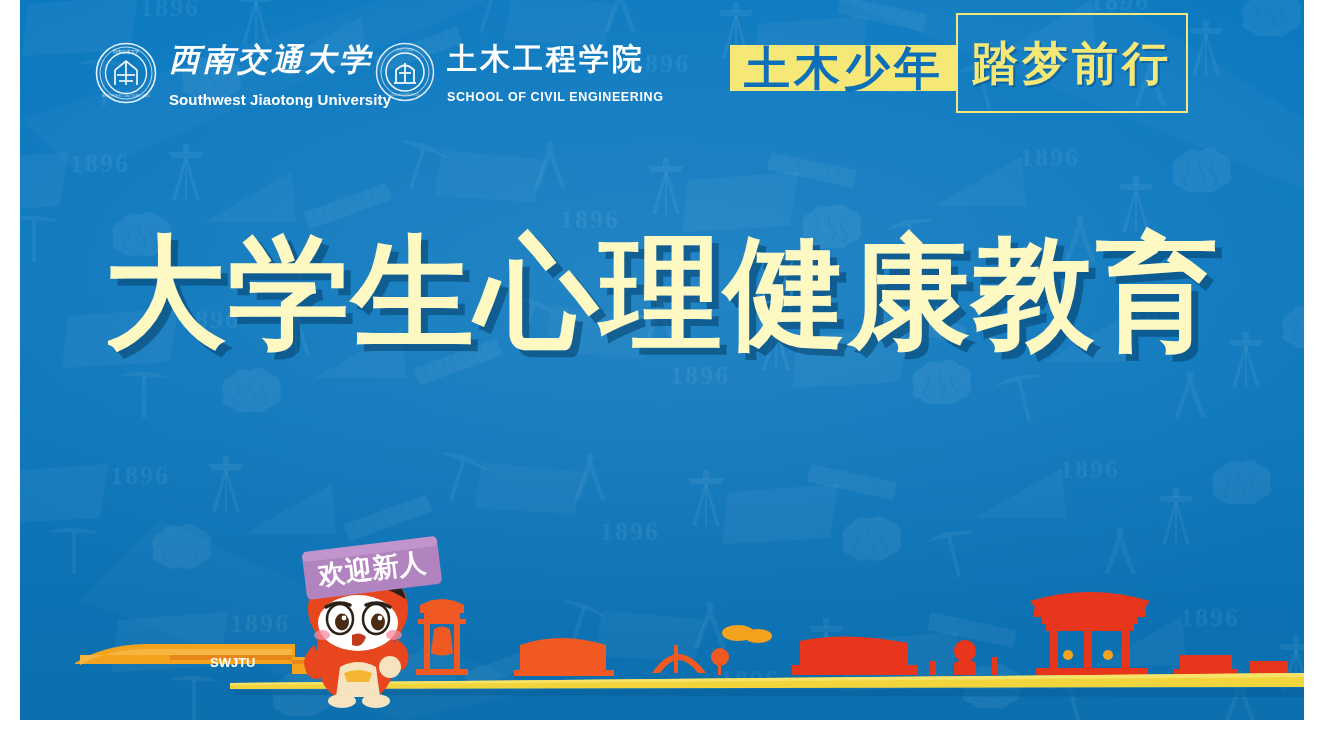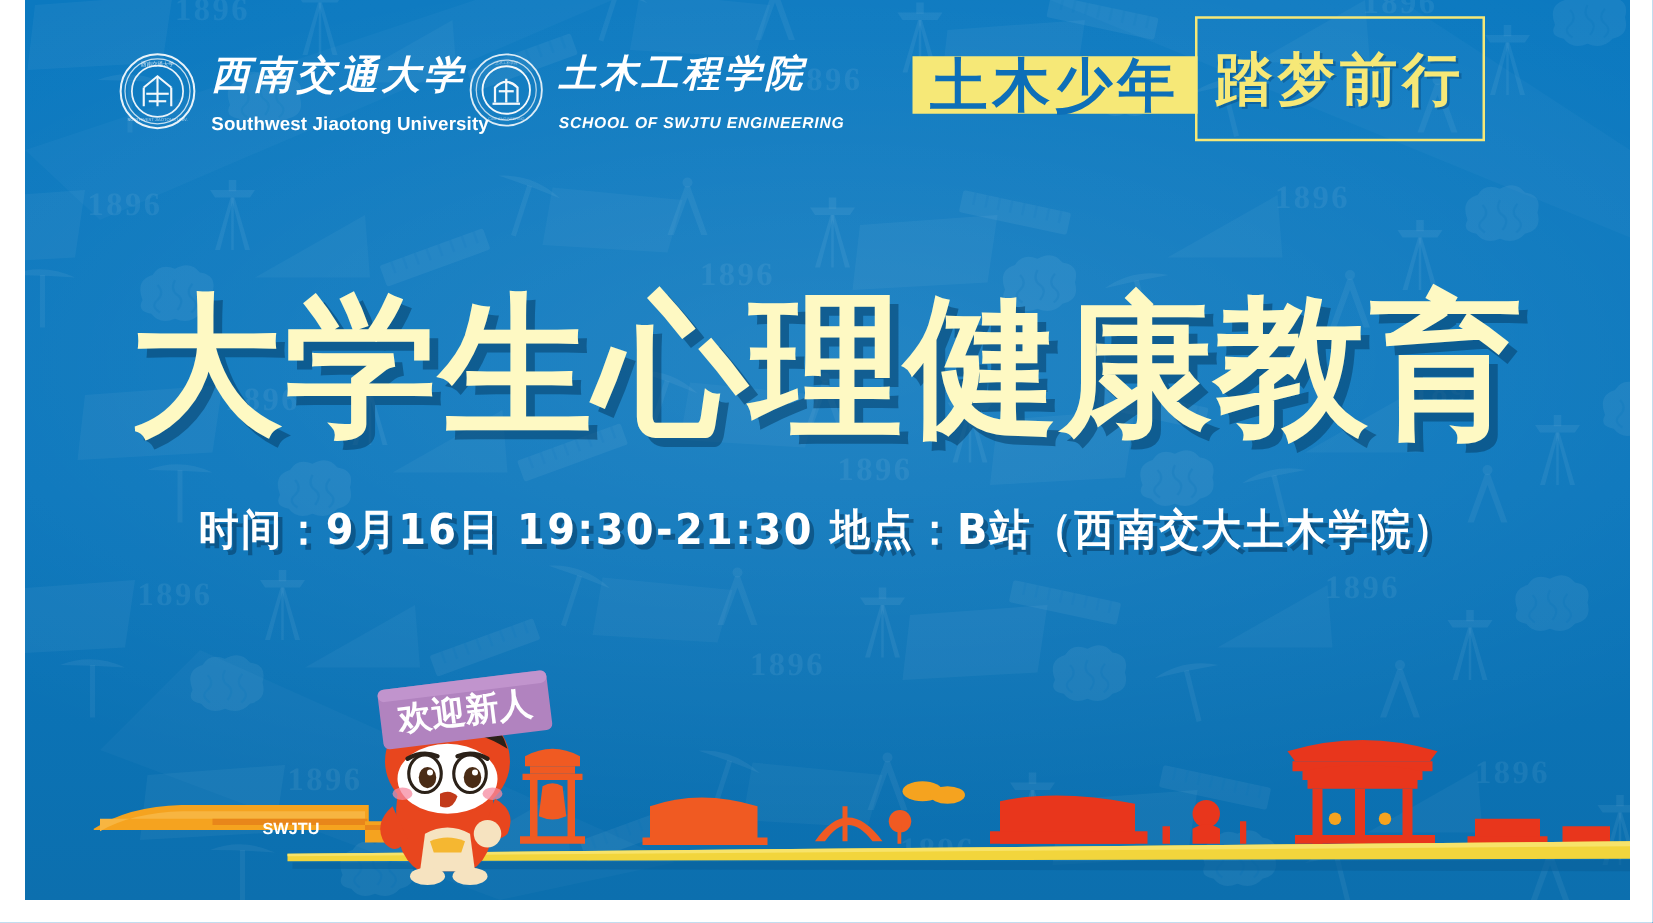--- a/index.html
+++ b/index.html
@@ -17,21 +17,21 @@
   }
 
   
   .wm{position:absolute;inset:0;opacity:.5;}
   .wm svg{width:100%;height:100%;display:block;}
 
   
   #header{position:absolute;left:0;top:0;width:100%;height:130px;}
   .logo-group{position:absolute;display:flex;align-items:center;gap:12px;}
   #logo-swjtu{left:75px;top:42px;}
-  #logo-civil{left:355px;top:42px;font-style:italic;}
+  #logo-civil{left:355px;top:42px;}
   .seal{flex:0 0 auto;}
   .logo-text{display:flex;flex-direction:column;justify-content:center;}
   .logo-cn{color:#fff;font-weight:bold;letter-spacing:1px;line-height:1;}
   .logo-en{color:#fff;line-height:1;margin-top:17px;}
   #swjtu-cn{font-size:31px;font-style:italic;font-family:"Liberation Serif","DejaVu Serif",serif;letter-spacing:3px;}
   #swjtu-en{font-size:15px;font-weight:bold;letter-spacing:.1px;}
   #civil-cn{font-size:30px;letter-spacing:3px;}
   #civil-en{font-size:12.5px;font-weight:bold;letter-spacing:.6px;}
 
   
@@ -219,32 +219,31 @@
             <path d="M19 41 L41 41"></path>
           </g>
           <g fill="#ffffff" opacity=".55" font-size="3" font-family="Liberation Sans, sans-serif" text-anchor="middle">
             <text x="30" y="9">土木工程学院</text>
             <text x="30" y="54">CIVIL ENGINEERING</text>
           </g>
         </svg>
       </span>
       <span class="logo-text">
         <span class="logo-cn" id="civil-cn">土木工程学院</span>
-        <span class="logo-en" id="civil-en">SCHOOL OF SWJTU ENGINEERING</span>
+        <span class="logo-en" id="civil-en">SCHOOL OF CIVIL ENGINEERING</span>
       </span>
     </div>
 
     <div id="slogan">
       <div id="slogan-solid">土木少年</div>
       <div id="slogan-outline">踏梦前行</div>
     </div>
   </div>
 
   <div id="title">大学生心理健康教育</div>
-  <div id="subtitle"><span>时间：9月16日  19:30-21:30    地点：B站（西南交大土木学院）</span></div>
 
   <div id="scene">
     <svg viewBox="0 0 1284 215" preserveAspectRatio="none" xmlns="http://www.w3.org/2000/svg">
 
       <g>
 
         <g>
           <path d="M55 158 q28 -18 70 -19 l150 0 l0 20 l-220 0 Z" fill="#f5a31f"></path>
           <path d="M60 160 q26 -15 66 -16 l146 0 l0 6 l-212 0 Z" fill="#f7b541"></path>
           <rect x="150" y="150" width="124" height="5" fill="#e8861a"></rect>

